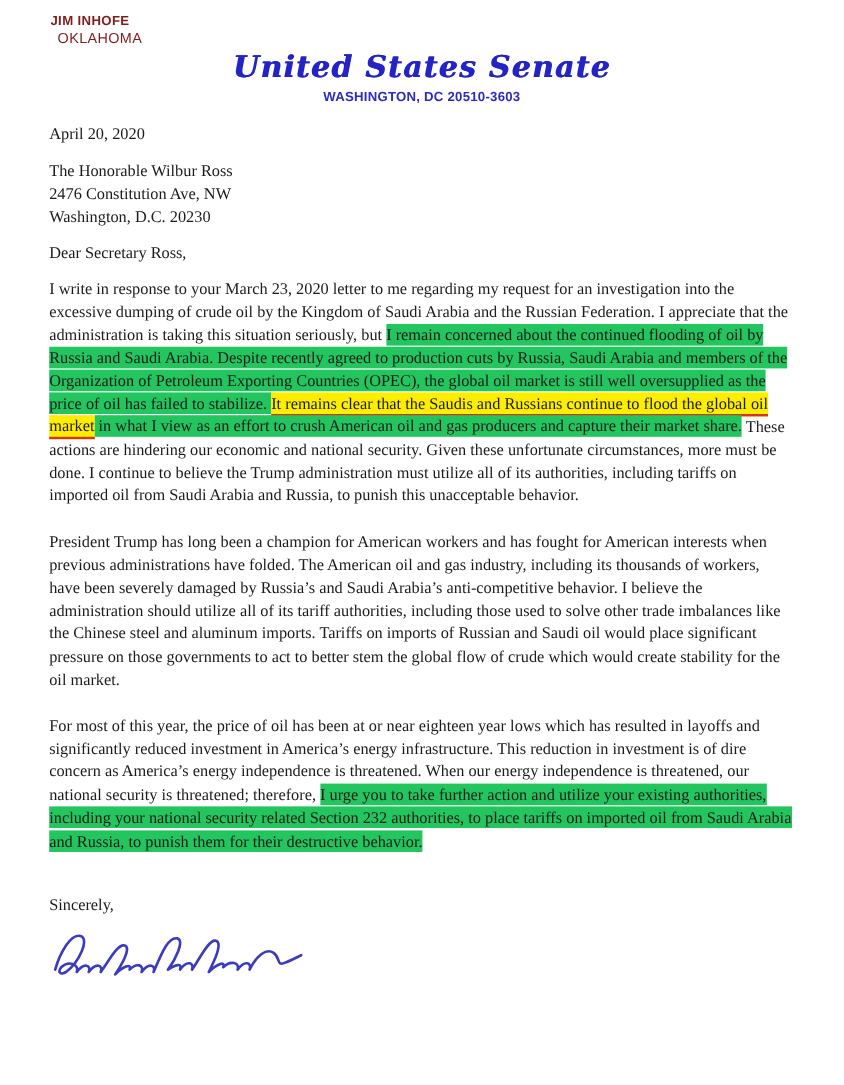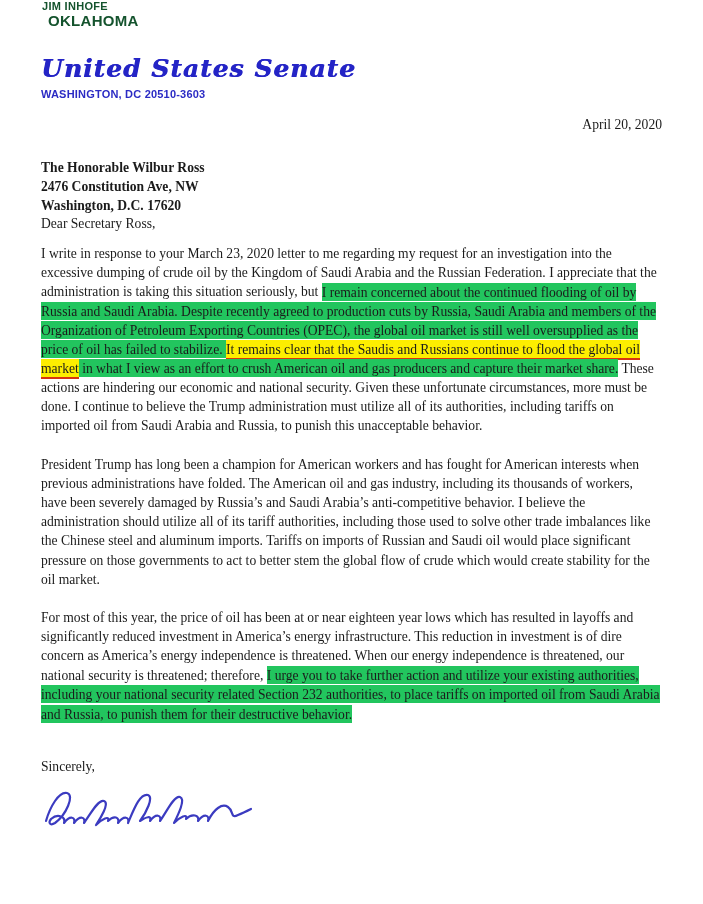--- a/index.html
+++ b/index.html
@@ -7,45 +7,45 @@
     position:relative;
     width:703px;height:904px;
     background:#ffffff;
     overflow:hidden;
     font-family:"Liberation Serif","DejaVu Serif",serif;
     color:#1b1b1b;
   }
   .content{padding:0 41px;}
   
   .sender{
-    position:absolute;left:42px;top:0;
+    position:absolute;left:42px;top:12px;
     font-family:"Liberation Sans","DejaVu Sans",sans-serif;
-    color:#14532d;
+    color:#7f1d1d;
     line-height:13px;
   }
   .sender-name{font-size:11px;font-weight:bold;letter-spacing:.3px;}
-  .sender-state{font-size:15px;margin-top:1px;padding-left:6px;letter-spacing:.3px;font-weight:bold;}
+  .sender-state{font-size:12px;margin-top:1px;padding-left:6px;letter-spacing:.3px;}
   
-  .letterhead{padding-top:54px;text-align:left;}
+  .letterhead{padding-top:41px;text-align:center;}
   .senate-title{
     font-family:"DejaVu Serif",serif;
     font-size:25px;font-weight:bold;font-style:italic;
     color:#2424c6;
     letter-spacing:1px;
     text-shadow:.6px 0 0 #2424c6;
   }
   .senate-address{
     font-family:Liberation Sans, sans-serif;
     font-size:11px;font-weight:bold;color:#2b2bc4;
     margin-top:5px;letter-spacing:.2px;
   }
   
-  .date{margin-top:17px;font-size:13.6px;text-align:right;}
-  .recipient{margin-top:25px;font-size:13.6px;line-height:19.2px;font-weight:bold;}
-  .salutation{font-size:13.6px;}
+  .date{margin-top:17px;font-size:13.6px;}
+  .recipient{margin-top:13px;font-size:13.6px;line-height:19.2px;}
+  .salutation{margin-top:12px;font-size:13.6px;}
   .letter-body{margin-top:12px;}
   .para{font-size:13.6px;line-height:19.2px;margin:0 0 19px 0;text-align:left;}
   .plain{}
   .hl{background:#22c55e;padding:1.5px 0;}
   .hl-red{
     background:#fdee00;padding:1.5px 0;
     border-bottom:2.6px solid #d63511;
   }
   
   .closing{margin-top:36px;font-size:13.6px;}
@@ -66,21 +66,21 @@
     <div class="letterhead">
       <div class="senate-title">United States Senate</div>
       <div class="senate-address">WASHINGTON, DC 20510-3603</div>
     </div>
 
     <div class="date">April 20, 2020</div>
 
     <div class="recipient">
       <div>The Honorable Wilbur Ross</div>
       <div>2476 Constitution Ave, NW</div>
-      <div>Washington, D.C. 17620</div>
+      <div>Washington, D.C. 20230</div>
     </div>
 
     <div class="salutation">Dear Secretary Ross,</div>
 
     <div class="letter-body">
         <div class="para"><span class="plain">I write in response to your March 23, 2020 letter to me regarding my request for an investigation into the excessive dumping of crude oil by the Kingdom of Saudi Arabia and the Russian Federation. I appreciate that the administration is taking this situation seriously, but </span><span class="hl">I remain concerned about the continued flooding of oil by Russia and Saudi Arabia. Despite recently agreed to production cuts by Russia, Saudi Arabia and members of the Organization of Petroleum Exporting Countries (OPEC), the global oil market is still well oversupplied as the price of oil has failed to stabilize. </span><span class="hl-red">It remains clear that the Saudis and Russians continue to flood the global oil market</span><span class="hl"> in what I view as an effort to crush American oil and gas producers and capture their market share.</span><span class="plain"> These actions are hindering our economic and national security. Given these unfortunate circumstances, more must be done. I continue to believe the Trump administration must utilize all of its authorities, including tariffs on imported oil from Saudi Arabia and Russia, to punish this unacceptable behavior.</span></div>
         <div class="para"><span class="plain">President Trump has long been a champion for American workers and has fought for American interests when previous administrations have folded. The American oil and gas industry, including its thousands of workers, have been severely damaged by Russia’s and Saudi Arabia’s anti-competitive behavior. I believe the administration should utilize all of its tariff authorities, including those used to solve other trade imbalances like the Chinese steel and aluminum imports. Tariffs on imports of Russian and Saudi oil would place significant pressure on those governments to act to better stem the global flow of crude which would create stability for the oil market.</span></div>
         <div class="para"><span class="plain">For most of this year, the price of oil has been at or near eighteen year lows which has resulted in layoffs and significantly reduced investment in America’s energy infrastructure. This reduction in investment is of dire concern as America’s energy independence is threatened. When our energy independence is threatened, our national security is threatened; therefore, </span><span class="hl">I urge you to take further action and utilize your existing authorities, including your national security related Section 232 authorities, to place tariffs on imported oil from Saudi Arabia and Russia, to punish them for their destructive behavior.</span></div>
       </div>
 

